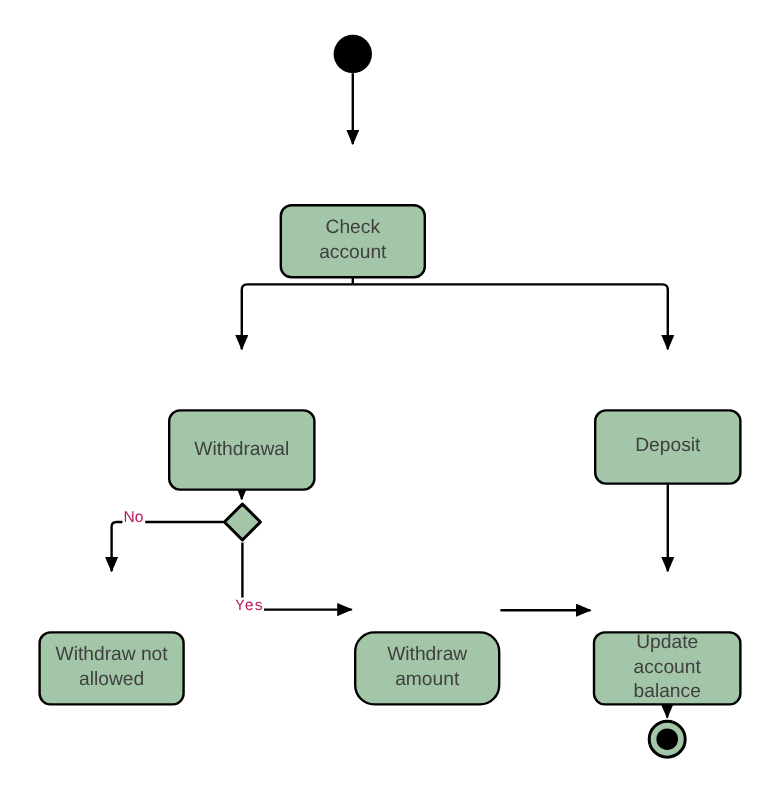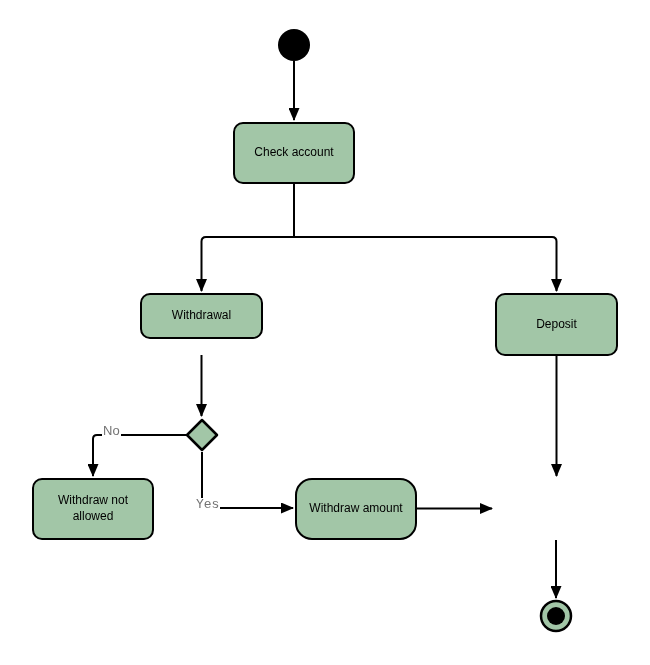--- a/index.html
+++ b/index.html
@@ -27,35 +27,36 @@
   .activity-node {
     position: absolute;
     box-sizing: border-box;
     background: var(--node-fill, #a2c6a7);
     border: 2px solid var(--node-border, #000000);
     border-radius: 10px;
     display: flex;
     align-items: center;
     justify-content: center;
     text-align: center;
-    font-size: 12px;
+    font-size: 16px;
     line-height: 1.3;
-    color: #000000;
+    color: #404040;
     padding: 6px 10px;
+    margin-top: 48px;
   }
   .edge-label {
     position: absolute;
     background: var(--canvas-bg, #ffffff);
     font-size: 13px;
     line-height: 14px;
-    color: #737373;
+    color: #be185d;
     padding: 0 1px;
   }
   .n-check   { left: 233px; top: 122px; width: 122px; height: 62px; }
-  .n-withd   { left: 140px; top: 293px; width: 123px; height: 46px; text-align: center; }
+  .n-withd   { left: 140px; top: 293px; width: 123px; height: 68px; text-align: center; }
   .n-depo    { left: 495px; top: 293px; width: 123px; height: 63px; }
   .n-notallo { left:  32px; top: 478px; width: 122px; height: 62px; }
   .n-amount  { left: 295px; top: 478px; width: 122px; height: 62px; border-radius: 17px; }
   .n-update  { left: 494px; top: 478px; width: 124px; height: 62px; }
   .l-no  { left: 102px; top: 424px; }
   .l-yes { left: 195px; top: 498px; font-family: Liberation Mono, monospace; }
 </style>
 </head>
 <body>
 
@@ -83,17 +84,18 @@
     <polygon class="greenfill node-stroke" points="202,420 217,435 202,450 187,435"></polygon>
     <circle class="greenfill node-stroke" cx="556" cy="616" r="15"></circle>
     <circle class="blackfill" cx="556" cy="616" r="9"></circle>
   </svg>
 
   <div class="activity-node n-check">Check account</div>
   <div class="activity-node n-withd">Withdrawal</div>
   <div class="activity-node n-depo">Deposit</div>
   <div class="activity-node n-notallo">Withdraw not allowed</div>
   <div class="activity-node n-amount">Withdraw amount</div>
+  <div class="activity-node n-update">Update account balance</div>
 
   <div class="edge-label l-no">No</div>
   <div class="edge-label l-yes">Yes</div>
 
 </div>
 
 </body></html>

